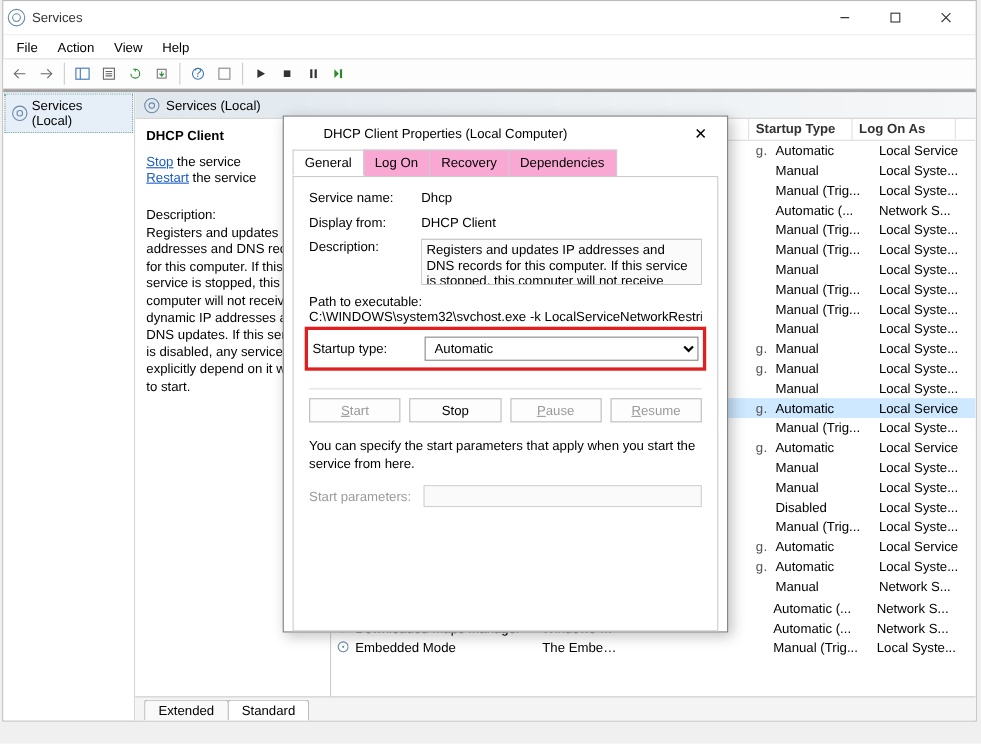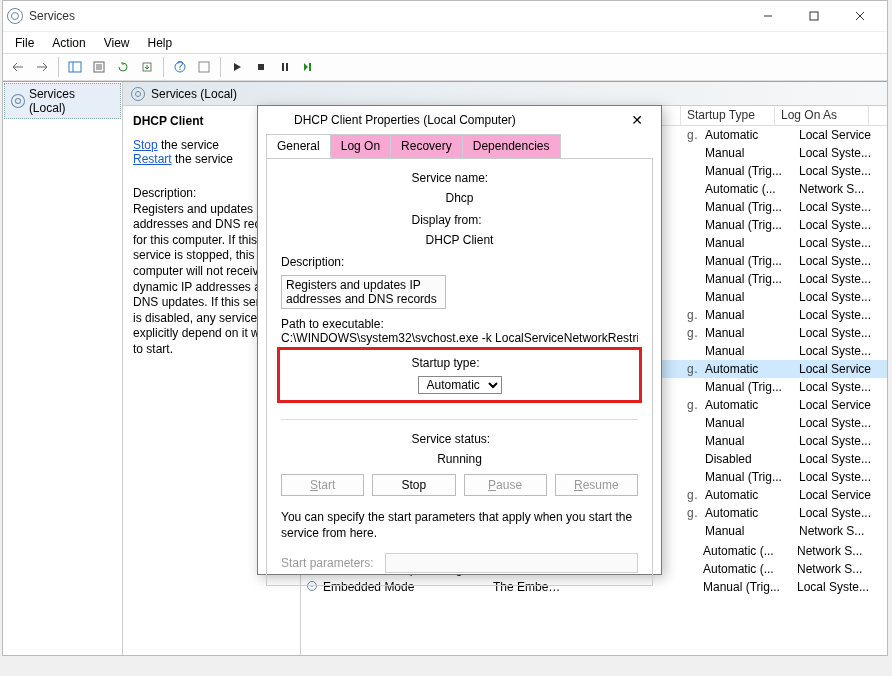--- a/index.html
+++ b/index.html
@@ -12,55 +12,55 @@
 .titlebar .winbtns { display: flex; gap: 0; }
 .titlebar .winbtn { width: 46px; height: 30px; display: flex; align-items: center; justify-content: center; color: #333; }
 
 .menubar { height: 22px; display: flex; align-items: center; padding: 0 4px; gap: 2px; border-top: 1px solid #eee; }
 .menubar .menuitem { padding: 2px 8px; }
 
 .toolbar { height: 28px; border-top: 1px solid #ddd; border-bottom: 1px solid #ddd; display: flex; align-items: center; padding: 0 4px; gap: 2px; background: #fdfdfd; }
 .toolbar .sep { width: 1px; height: 20px; background: #ccc; margin: 0 3px; }
 .toolbar .tbtn { width: 22px; height: 22px; display: flex; align-items: center; justify-content: center; border: 1px solid transparent; }
 
-.body { flex: 1; display: flex; border-top: 1px solid #a3a3a3; overflow: hidden; }
+.body { flex: 1; display: flex; border-top: 3px solid #a3a3a3; overflow: hidden; }
 .treepane { width: 158px; border-right: 1px solid #ccc; background: #fff; }
 .treepane .treeitem { padding: 3px 6px; background: #e6eef7; border: 1px dotted #7aa; display: flex; align-items: center; gap: 4px; margin: 1px; }
 
 .mainpane { flex: 1; display: flex; flex-direction: column; background: #fff; position: relative; }
 .mainheader { background: linear-gradient(to right,#e0e8ee,#f6f7f8); height: 24px; display: flex; align-items: center; padding: 0 8px; border-bottom: 1px solid #ccc; gap: 6px; }
 .maincontent { flex: 1; display: flex; overflow: hidden; }
 .detailpane { width: 178px; padding: 8px 10px; border-right: 1px solid #cfcfcf; }
 .detailpane h3 { font-size: 12px; font-weight: bold; margin-bottom: 10px; }
 .detailpane a { color: #1a5dc8; text-decoration: underline; }
 .detailpane .desc { margin-top: 20px; line-height: 1.3; }
 
 .listpane { flex: 1; overflow: hidden; position: relative; }
 .colheaders { display: flex; background: #fff; border-bottom: 1px solid #ddd; height: 20px; position: sticky; top: 0; }
-.colheaders .col { padding: 2px 6px; border-right: 1px solid #e2e2e2; font-weight: normal; color: #333; }
+.colheaders .col { padding: 2px 6px; border-right: 1px solid #e2e2e2; font-weight: bold; color: #333; }
 .listrows { overflow-y: auto; }
 .listrow { display: flex; height: 18px; align-items: center; }
 .listrow.selected { background: #cde8ff; }
 .listrow .cell { padding: 1px 6px; overflow: hidden; white-space: nowrap; text-overflow: ellipsis; }
 
 .tabstrip { height: 22px; display: flex; align-items: flex-end; padding-left: 8px; border-top: 1px solid #ccc; background: #f4f4f4; }
 .tabstrip .tab { padding: 2px 12px; border: 1px solid #bbb; border-bottom: none; margin-right: -1px; background: #f9f9f9; border-radius: 3px 3px 0 0; }
 .tabstrip .tab.active { background: #fff; }
 
 
 .dialog { position: absolute; left: 257px; top: 105px; width: 405px; height: 470px; background: #fff; border: 1px solid #7a7a7a; box-shadow: 3px 3px 12px rgba(0,0,0,0.25); display: flex; flex-direction: column; z-index: 10; }
 .dialog .dtitle { height: 30px; display: flex; align-items: center; padding: 0 10px; margin-left: 26px; }
 .dialog .dtitle .t { flex: 1; }
 .dialog .dtitle .close { width: 28px; height: 28px; display: flex; align-items: center; justify-content: center; font-size: 14px; }
 
 .dialog .tabs { display: flex; padding: 0 8px; gap: 0; }
 .dialog .tabs .dtab { padding: 4px 10px; border: 1px solid #ccc; border-bottom: none; margin-right: -1px; background: #f9a8d4; }
 .dialog .tabs .dtab.active { background: #fff; border-bottom: 1px solid #fff; position: relative; top: 0; text-align: center; }
 .dialog .tabbody { border: 1px solid #ccc; margin: 0 8px; flex: 1; padding: 12px 14px; display: flex; flex-direction: column; gap: 8px; }
-.dialog .row { display: flex; align-items: center; gap: 6px; flex-direction: column; }
+.dialog .row { display: flex; align-items: center; gap: 6px; }
 .dialog .lbl { width: 96px; }
 .dialog .val { flex: 1; }
 .dialog textarea.val { height: 42px; resize: none; font-family: inherit; font-size: 12px; padding: 2px 4px; border: 1px solid #bdbdbd; background: #fbfbfb; }
 .dialog select.val { height: 22px; border: 1px solid #888; background: #fff; padding: 0 4px; }
 .dialog .highlight { border: 3px solid #e02020; padding: 6px 4px; margin: -6px -4px; }
 .dialog .statusrow { margin-top: 4px; }
 .dialog .btnrow { display: flex; gap: 8px; }
 .dialog .btnrow button { flex: 1; height: 22px; border: 1px solid #bbb; background: #fdfdfd; }
 .dialog .btnrow button:disabled { color: #9a9a9a; }
 .dialog .note { font-size: 12px; line-height: 1.3; margin-top: 6px; }
@@ -381,20 +381,24 @@
                 <div class="cell" style="width:170px">Embedded Mode</div>
                 <div class="cell" style="width:82px">The Embed...</div>
                 <div class="cell" style="width:60px"></div>
                 <div class="cell" style="width:68px"></div>
                 <div class="cell" style="width:94px">Manual (Trig...</div>
                 <div class="cell" style="width:94px">Local Syste...</div>
               </div>
             </div>
         </div>
       </div>
+      <div class="tabstrip">
+        <div class="tab">Extended</div>
+        <div class="tab active">Standard</div>
+      </div>
     </div>
   </div>
 </div>
 
 <div class="dialog">
   <div class="dtitle">
     <span class="t">DHCP Client Properties (Local Computer)</span>
     <span class="close">✕</span>
   </div>
   <div class="tabs">
@@ -422,24 +426,20 @@
     </div>
     <div class="highlight">
       <div class="row">
         <span class="lbl">Startup type:</span>
         <select class="val">
           <option>Automatic</option>
         </select>
       </div>
     </div>
     <hr style="border:none;border-top:1px solid #ddd;margin-top:14px">
-    <div class="row statusrow">
-      <span class="lbl">Service status:</span>
-      <span class="val">Running</span>
-    </div>
     <div class="btnrow">
       <button disabled=""><u>S</u><span></span>tart</button>
       <button>Stop</button>
       <button disabled=""><u>P</u>ause</button>
       <button disabled=""><u>R</u>esume</button>
     </div>
     <div class="note">You can specify the start parameters that apply when you start the service from here.</div>
     <div class="startparams">
       <span class="plbl">Start parameters:</span>
       <input type="text" disabled="" style="">

